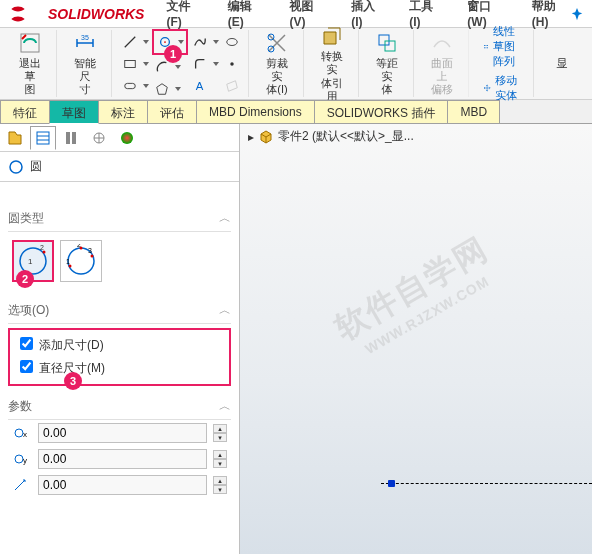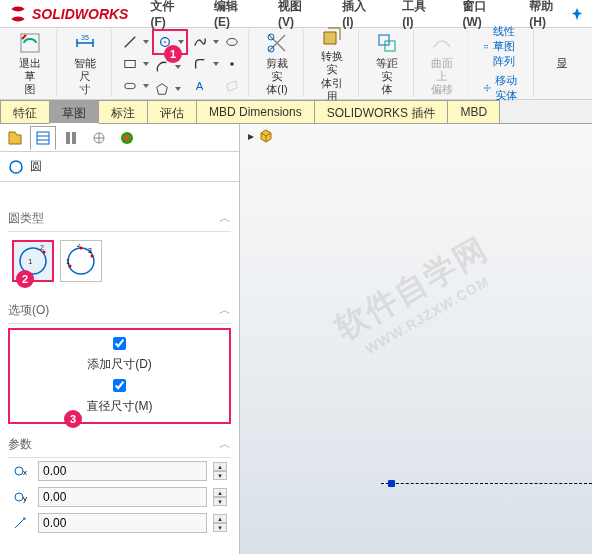--- a/index.html
+++ b/index.html
@@ -1,20 +1,20 @@
 <!DOCTYPE html>
 <html><head>
 <meta charset="utf-8">
 <style>
 * { box-sizing: border-box; margin: 0; padding: 0; font-family: "Microsoft YaHei", Arial, sans-serif; }
 body { width: 592px; height: 554px; background: #fff; overflow: hidden; font-size: 12px; color: #333; position: relative; }
 
 
 .titlebar { height: 28px; display: flex; align-items: center; padding: 0 8px; border-bottom: 1px solid #d0d0d0; background: #fff; }
-.logo { display: flex; align-items: center; gap: 4px; font-style: italic; font-weight: bold; color: #d0021b; font-size: 14px; }
+.logo { display: flex; align-items: center; gap: 20px; font-style: italic; font-weight: bold; color: #d0021b; font-size: 14px; }
 .logo svg { width: 20px; height: 20px; }
 .menus { display: flex; gap: 18px; margin-left: 16px; font-size: 12px; color: #444; font-weight: bold; }
 .menus span { padding: 2px 6px; cursor: default; }
 .titlebar-right { margin-left: auto; display: flex; gap: 4px; }
 .pin-icon { width: 14px; height: 14px; color: #0078d4; }
 
 
 .ribbon { height: 72px; border-bottom: 1px solid #d0d0d0; background: #f5f5f5; display: flex; padding: 2px 4px; gap: 2px; }
 .ribbon-group { display: flex; flex-direction: column; align-items: center; justify-content: center; padding: 2px 6px; border-right: 1px solid #e0e0e0; }
 .ribbon-group:last-child { border-right: none; }
@@ -28,21 +28,21 @@
 .flex-row { display: flex; align-items: center; gap: 2px; }
 .disabled { opacity: 0.4; }
 
 
 .hl-red { border: 2px solid #e91e63 !important; position: relative; }
 .badge { position: absolute; width: 18px; height: 18px; border-radius: 50%; background: #e91e63; color: #fff; font-size: 11px; font-weight: bold; display: flex; align-items: center; justify-content: center; }
 
 
 .tabstrip { height: 24px; display: flex; border-bottom: 1px solid #a0a0a0; background: #f0f0f0; }
 .tab { padding: 4px 12px; font-size: 12px; border: 1px solid #a0a0a0; border-bottom: none; margin-right: -1px; background: #fef9c3; cursor: default; }
-.tab.active { background: #a3a3a3; border-bottom: 1px solid #fff; margin-bottom: -1px; }
+.tab.active { background: #14b8a6; border-bottom: 1px solid #fff; margin-bottom: -1px; }
 
 
 .main { display: flex; height: 430px; }
 .leftpanel { width: 240px; background: #fff; border-right: 1px solid #c0c0c0; overflow-y: auto; position: relative; }
 .viewport { flex: 1; background: linear-gradient(to bottom, #f8f8f8 0%, #e8ecf0 60%, #d8e0e8 100%); position: relative; }
 
 
 .lp-tabs { height: 28px; display: flex; border-bottom: 1px solid #d0d0d0; padding: 2px; gap: 2px; }
 .lp-tab { width: 26px; height: 24px; display: flex; align-items: center; justify-content: center; border: 1px solid transparent; }
 .lp-tab.active { background: #fff; border: 1px solid #a0a0a0; border-bottom-color: #fff; }
@@ -52,21 +52,21 @@
 .prop-header { display: flex; align-items: center; gap: 6px; padding: 6px 8px; border-bottom: 1px solid #d0d0d0; }
 .prop-header svg { width: 16px; height: 16px; }
 .prop-section { padding: 4px 8px; }
 .section-title { display: flex; justify-content: space-between; align-items: flex-end; padding: 4px 0; color: #666; font-size: 12px; border-bottom: 1px solid #e0e0e0; }
 .chev { color: #888; }
 
 .circle-types { display: flex; gap: 6px; padding: 8px 4px; }
 .ct-item { width: 42px; height: 42px; border: 1px solid #c0c0c0; display: flex; align-items: center; justify-content: center; position: relative; }
 .ct-item.selected { background: #e8f0f8; border-color: #6090c0; }
 
-.option-row { display: flex; align-items: center; gap: 6px; padding: 3px 8px; flex-direction: column; }
+.option-row { display: flex; gap: 6px; padding: 3px 8px; }
 .option-row input[type=checkbox] { width: 13px; height: 13px; }
 
 .param-row { display: flex; align-items: center; gap: 6px; padding: 3px 4px; }
 .param-row .picon { width: 20px; height: 16px; display: flex; align-items: center; justify-content: center; }
 .param-row input[type=text] { flex: 1; padding: 2px 4px; border: 1px solid #c0c0c0; font-size: 12px; background: #f8f8f8; }
 .spinners { display: flex; flex-direction: column; }
 .spinners div { width: 14px; height: 9px; border: 1px solid #c0c0c0; display: flex; align-items: center; justify-content: center; font-size: 7px; background: #f0f0f0; }
 
 
 .breadcrumb { position: absolute; top: 4px; left: 8px; display: flex; align-items: center; gap: 4px; font-size: 12px; color: #333; }
@@ -473,20 +473,21 @@
     </div>
   </div>
 
   <div class="viewport">
     <div class="breadcrumb">
       <span>▸</span>
       <svg viewBox="0 0 16 16">
           <path d="M3 5 L8 2 L13 5 L13 11 L8 14 L3 11 Z" fill="#f0c040" stroke="#a07000"></path>
           <path d="M3 5 L8 8 L13 5 M8 8 L8 14" stroke="#a07000" fill="none"></path>
         </svg>
+      <span>零件2 (默认&lt;&lt;默认&gt;_显...</span>
     </div>
     <div class="watermark">
       <span>软件自学网</span>
       <span class="sub">WWW.RJZXW.COM</span>
     </div>
     <div class="centerline"></div>
     <div class="centerpoint"></div>
   </div>
 
 </div>

